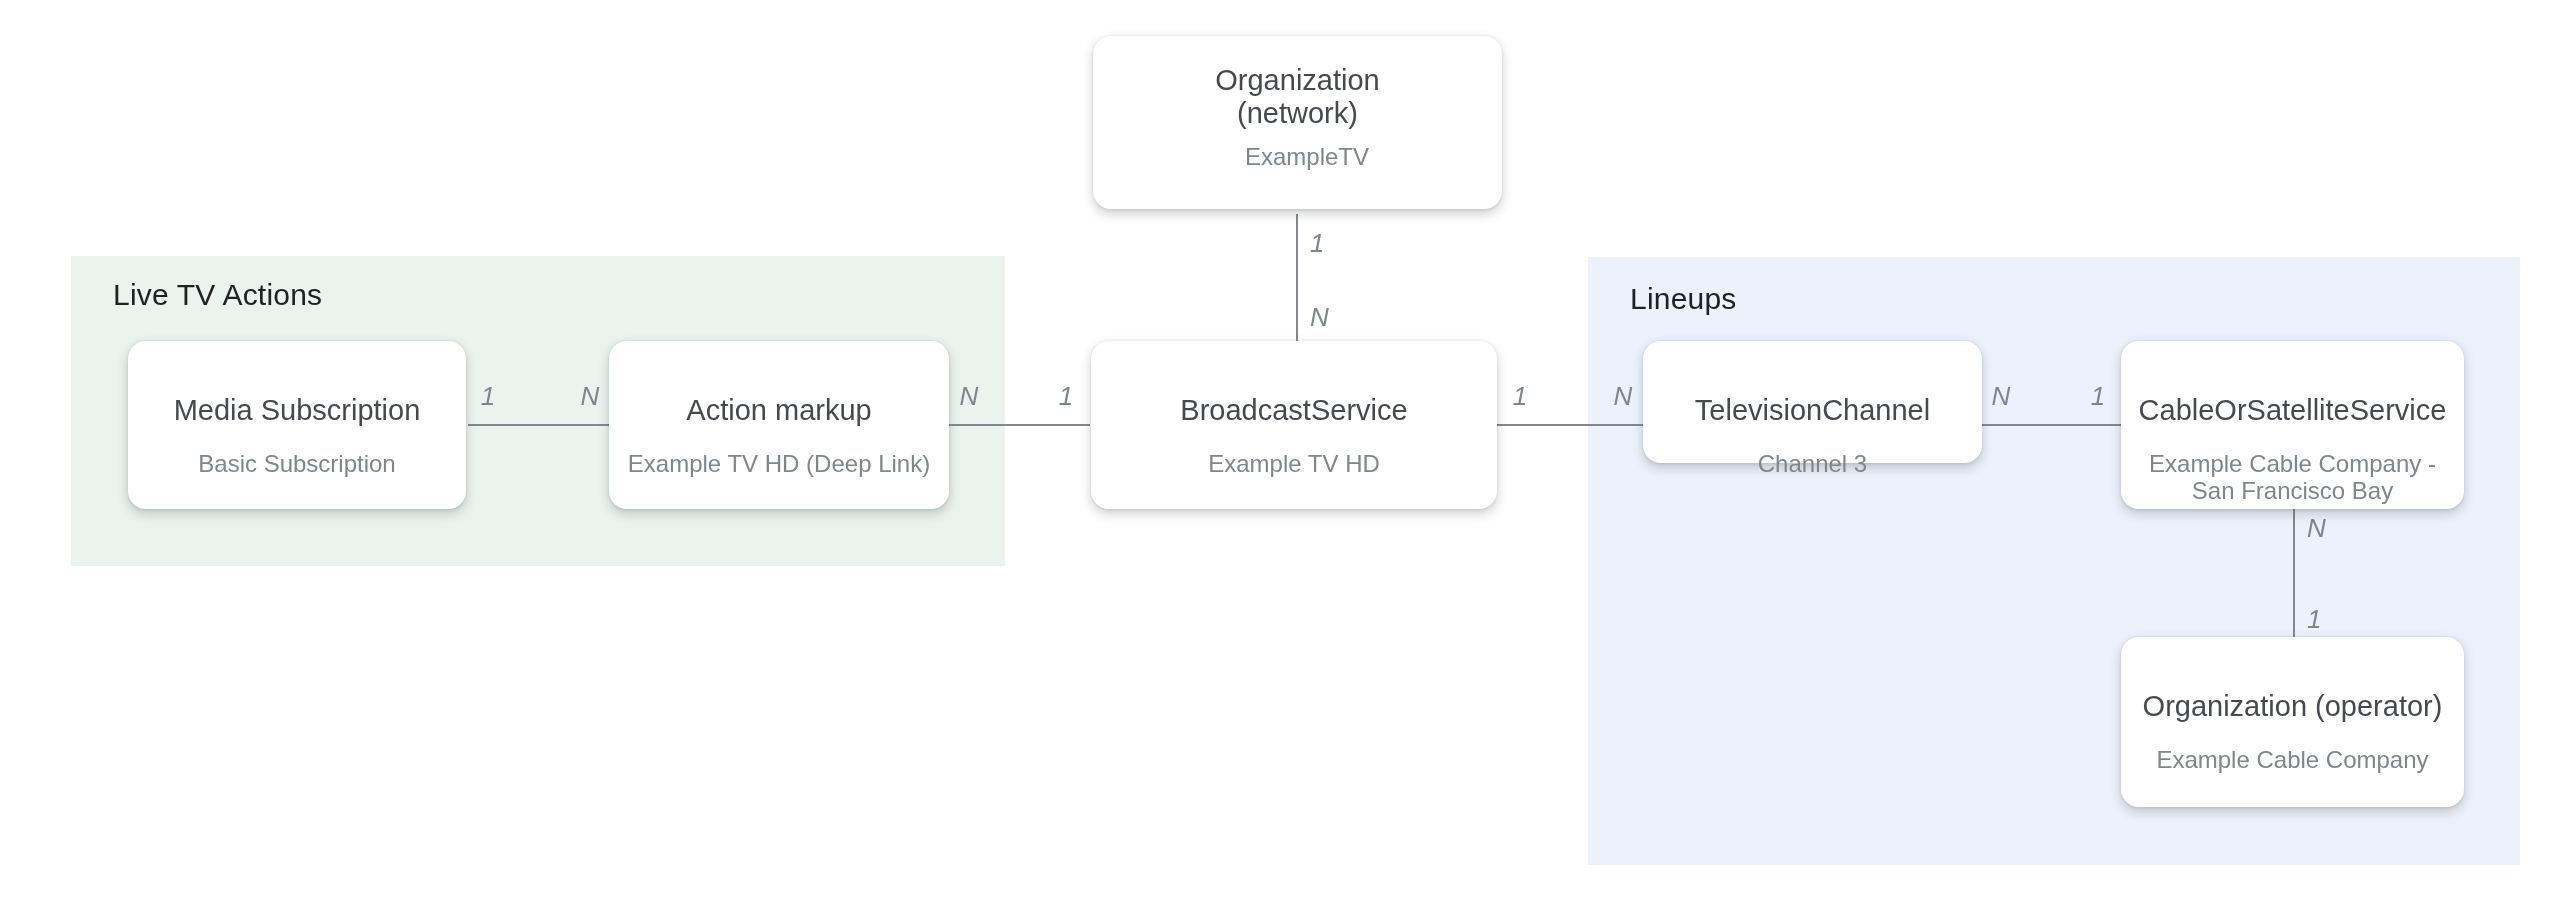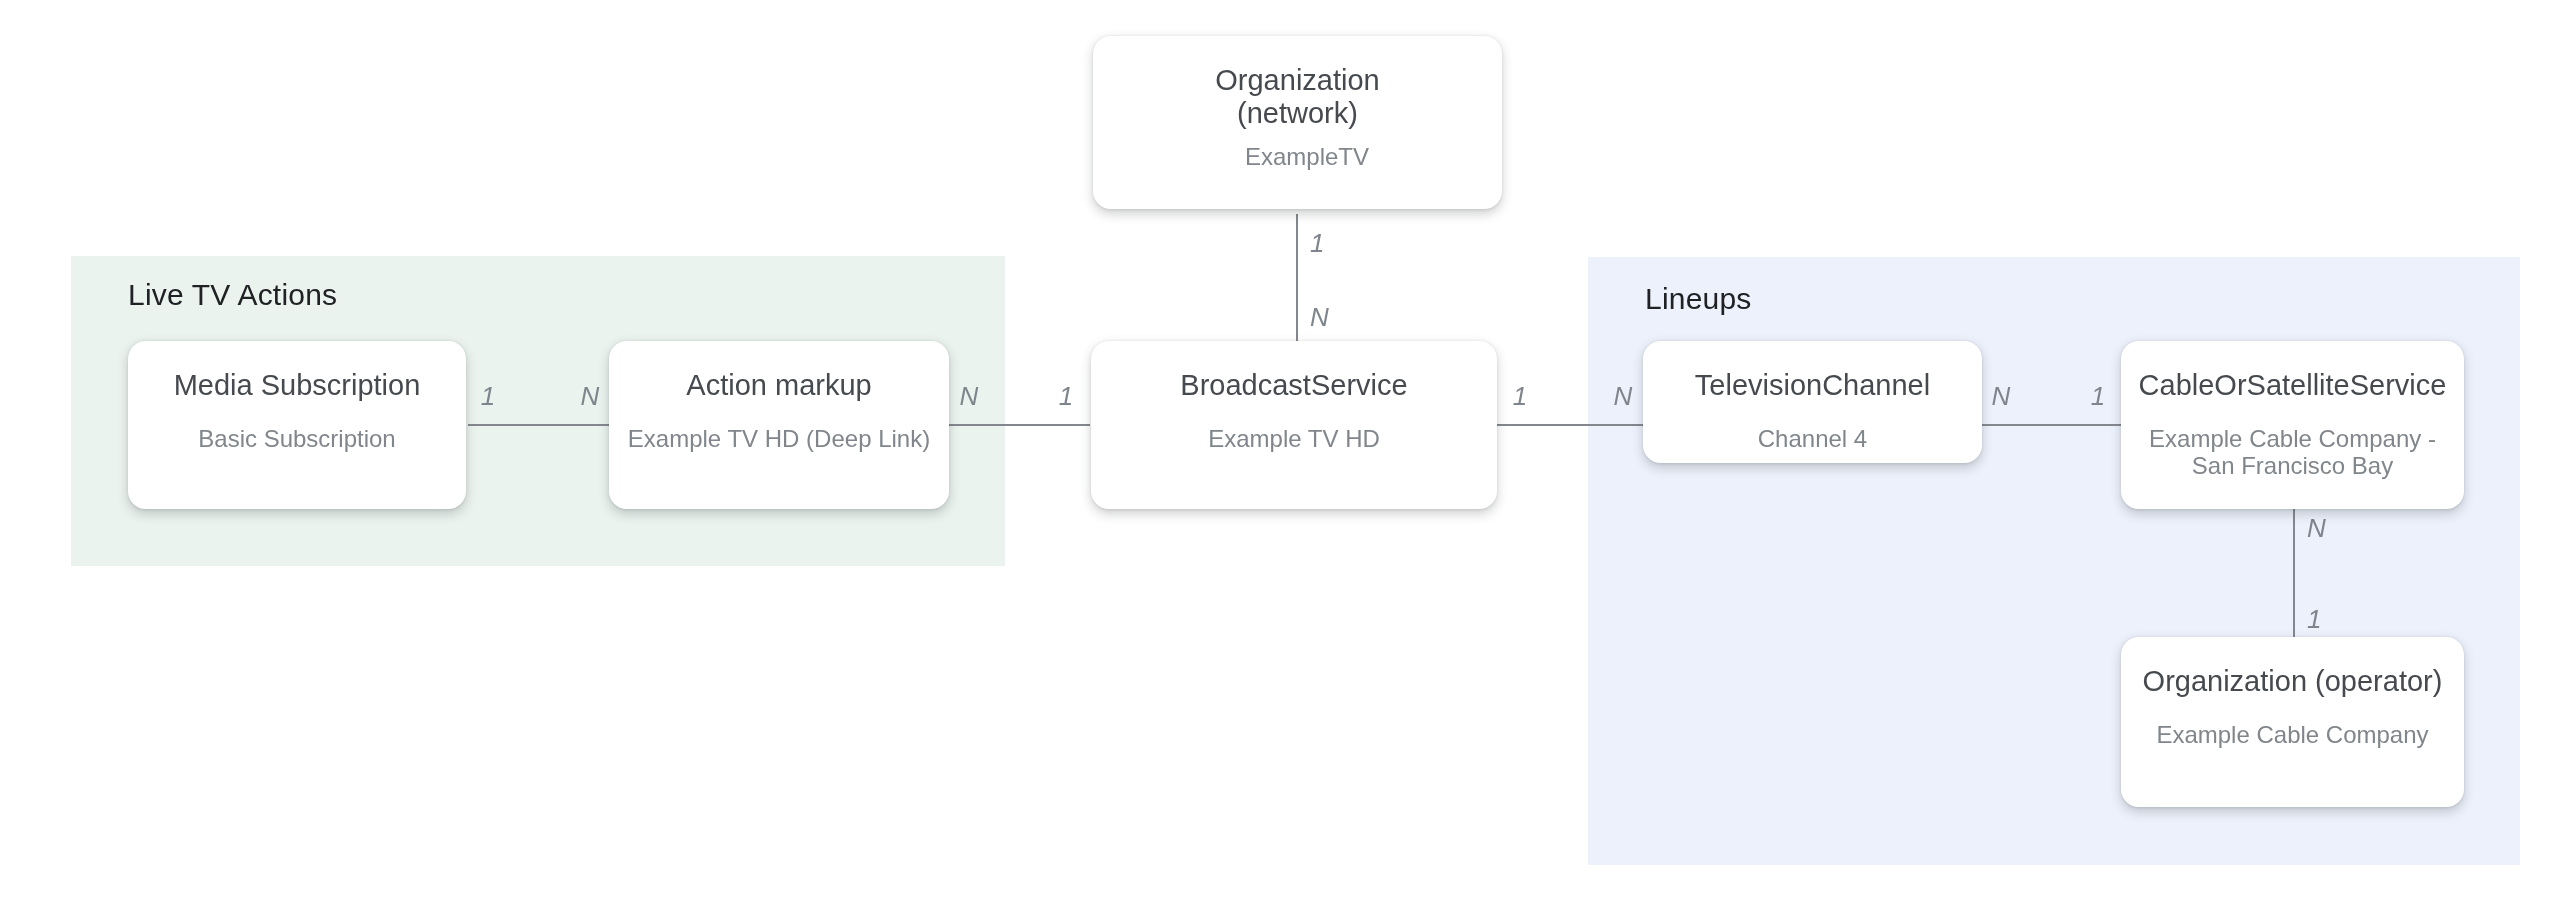--- a/index.html
+++ b/index.html
@@ -15,21 +15,21 @@
     background: #ffffff;
     overflow: hidden;
   }
 
   
   .region { position: absolute; }
   #region-live-tv { left: 71px; top: 256px; width: 934px; height: 310px; background: #EAF3EE; }
   #region-lineups { left: 1588px; top: 257px; width: 932px; height: 608px; background: #ECF1FB; }
   .region-label {
     position: absolute;
-    left: 57px;
+    left: 42px;
     font-size: 30px;
     line-height: 35px;
     color: #202124;
     letter-spacing: 0.2px;
   }
   #region-live-tv .region-label { top: 21px; }
   #region-lineups .region-label { top: 24px; }
 
   
   .hline, .vline { position: absolute; background: #84888E; }
@@ -65,21 +65,21 @@
   #l-co-to   { left: 2307px; top: 604px; }
 
   
   .node {
     position: absolute;
     box-sizing: border-box;
     background: #FFFFFF;
     border-radius: 17.7px;
     box-shadow: 0 4.4px 10.6px rgba(60,64,67,0.24), 0 0.9px 2.7px rgba(60,64,67,0.12);
     text-align: center;
-    padding-top: 28px;
+    padding-top: 53px;
   }
   .node-title {
     font-size: 29px;
     line-height: 33px;
     color: #46494E;
     white-space: nowrap;
   }
   .node-subtitle {
     font-size: 24px;
     line-height: 26.5px;
@@ -146,21 +146,21 @@
     <div class="node-subtitle">Example TV HD (Deep Link)</div>
   </div>
 
   <div class="node" id="n-broadcast">
     <div class="node-title">BroadcastService</div>
     <div class="node-subtitle">Example TV HD</div>
   </div>
 
   <div class="node" id="n-channel">
     <div class="node-title">TelevisionChannel</div>
-    <div class="node-subtitle">Channel 4</div>
+    <div class="node-subtitle">Channel 3</div>
   </div>
 
   <div class="node" id="n-cable">
     <div class="node-title">CableOrSatelliteService</div>
     <div class="node-subtitle">Example Cable Company - San Francisco Bay</div>
   </div>
 
   <div class="node" id="n-org-operator">
     <div class="node-title">Organization (operator)</div>
     <div class="node-subtitle">Example Cable Company</div>

